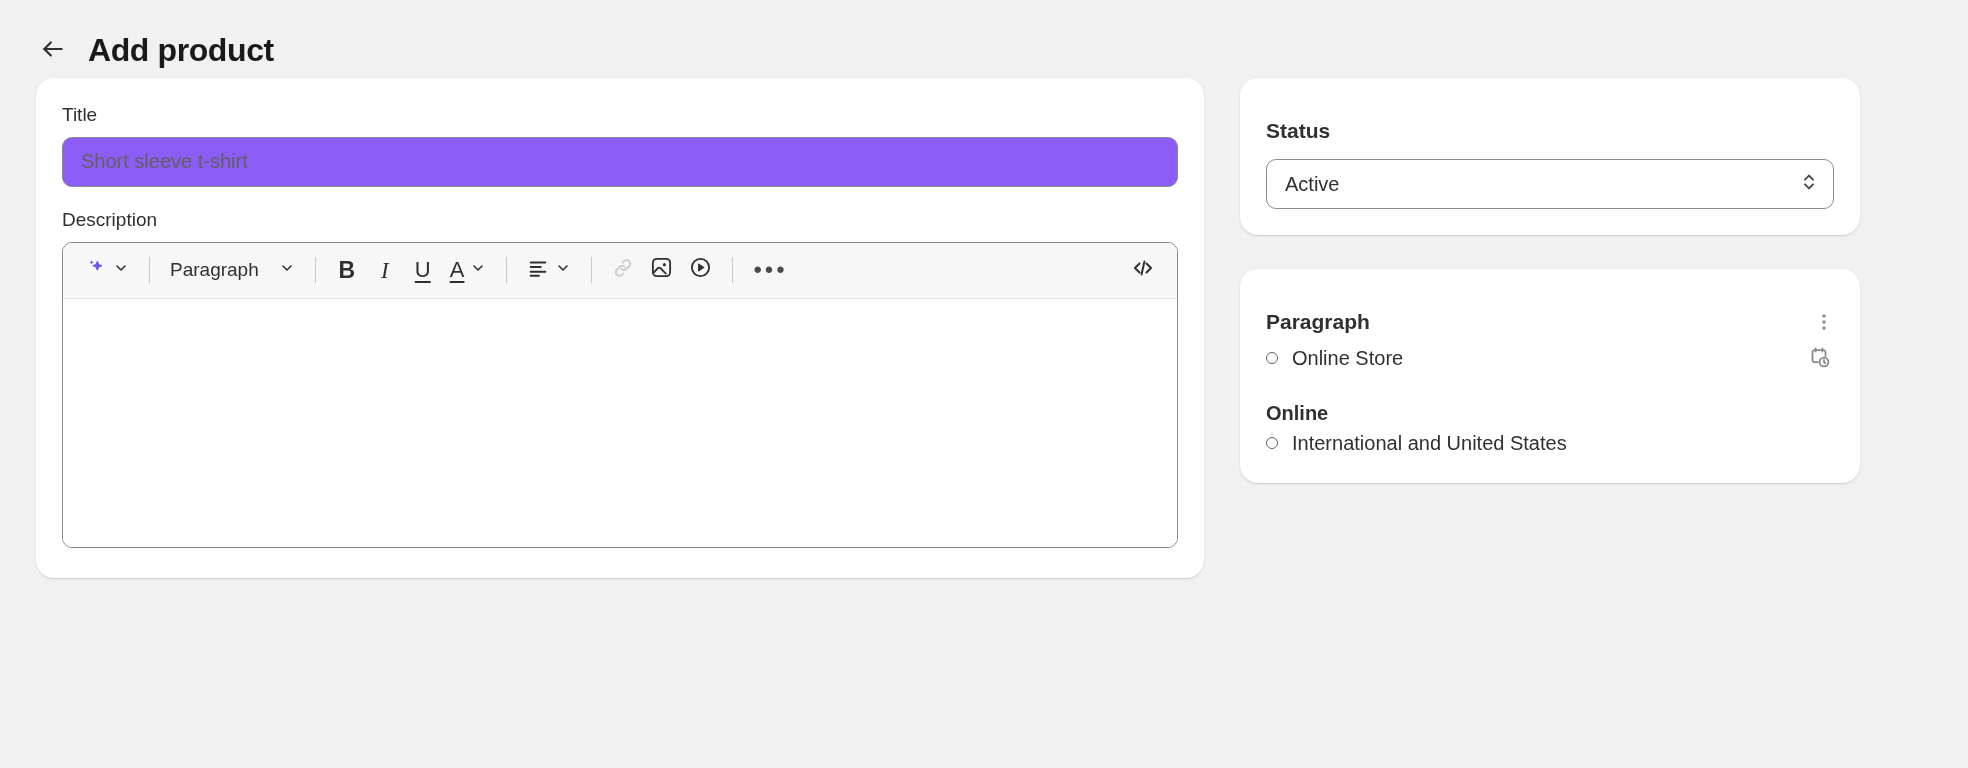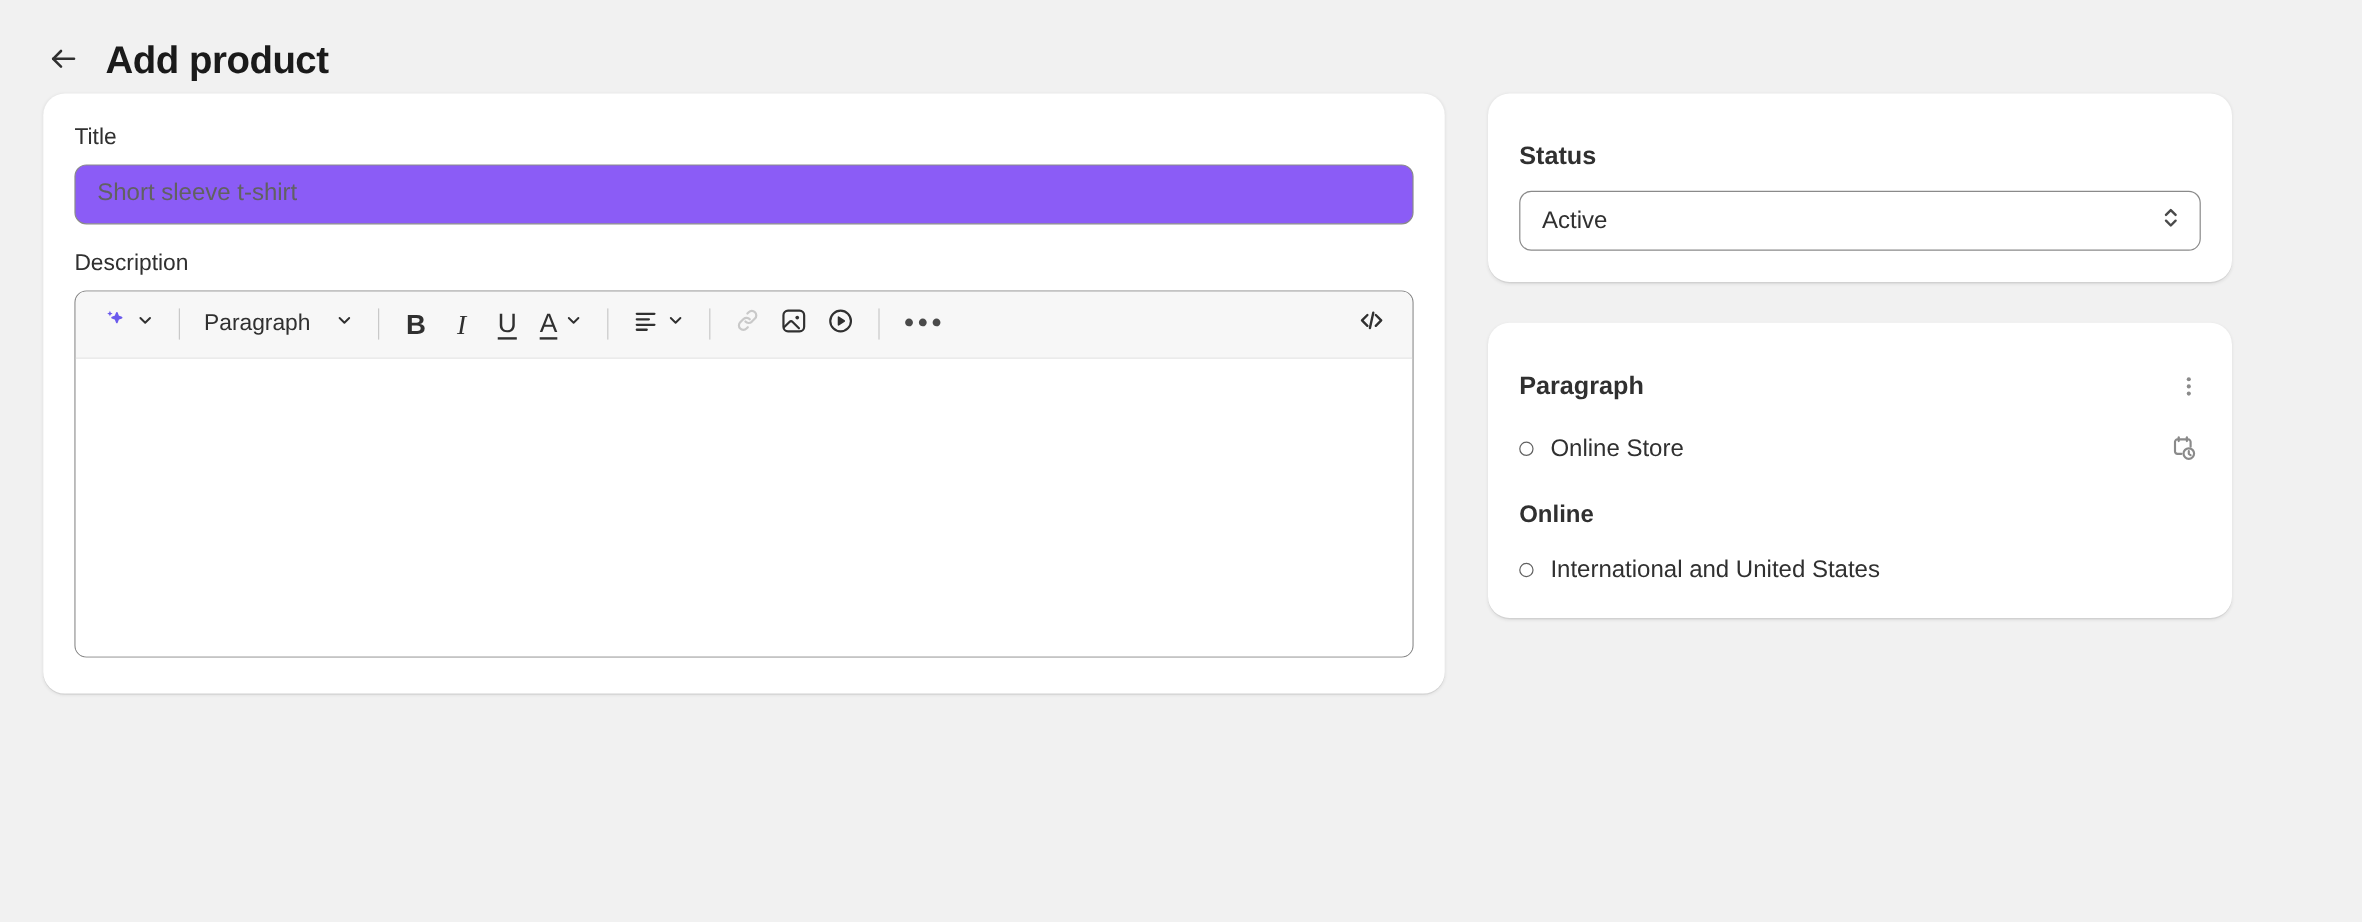--- a/index.html
+++ b/index.html
@@ -202,21 +202,21 @@
     font-size: 20px;
     font-weight: 600;
     color: #303030;
     margin: 28px 0 0 0;
     line-height: 1.2;
   }
 
   .channel-row {
     display: flex;
     align-items: center;
-    margin-top: 20px;
+    margin-top: 4px;
     min-height: 28px;
   }
   .channel-bullet {
     width: 12px; height: 12px;
     border: 1.6px solid #616161;
     border-radius: 50%;
     flex: none;
     margin-right: 14px;
   }
   .channel-label {

